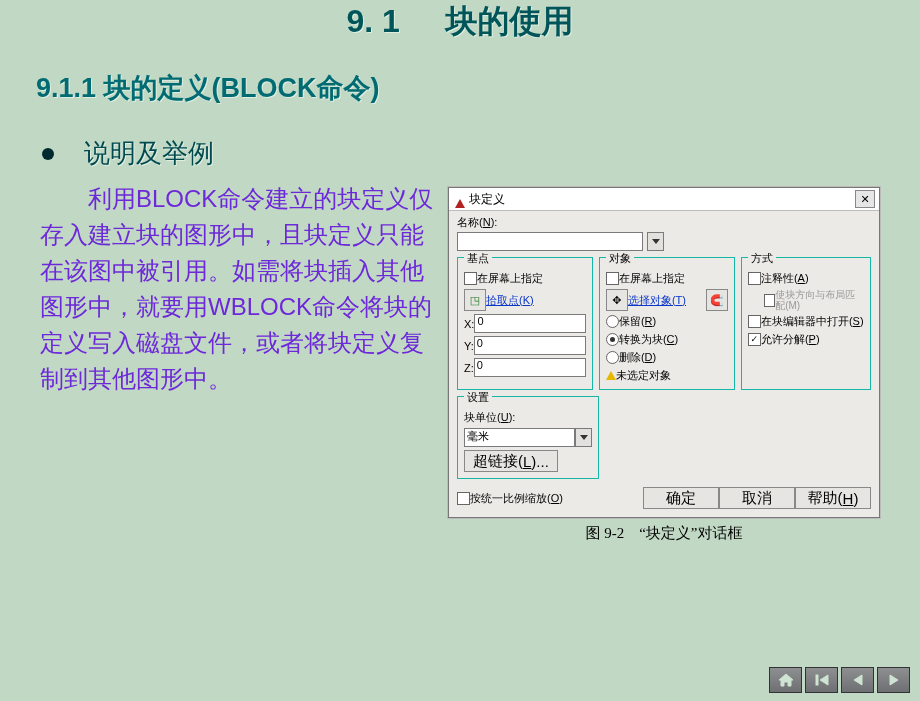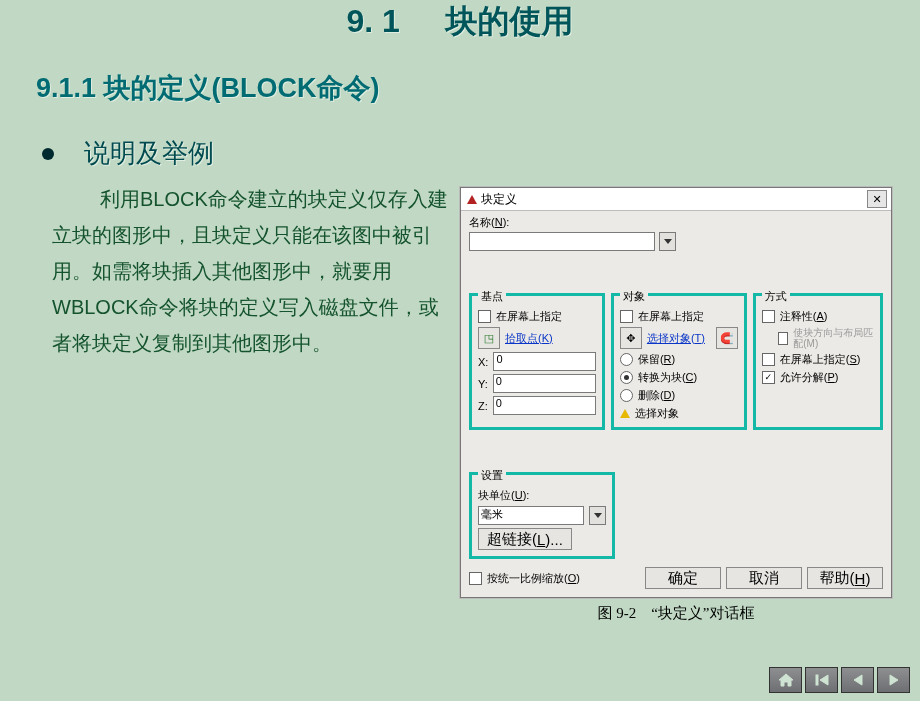--- a/index.html
+++ b/index.html
@@ -45,24 +45,24 @@
     text-shadow: 1px 1px 0 #dfeee1;
   }
 
   .content-row {
     display: flex;
     align-items: flex-start;
     margin-top: 10px;
   }
   .para-col {
     width: 400px;
-    margin-left: 52px;
-    font-size: 20px;
+    margin-left: 40px;
+    font-size: 24px;
     line-height: 36px;
-    color: #14532d;
+    color: #6d28d9;
   }
   .para-col .indent { display:inline-block; width: 48px; }
 
   
   .dlg-col {
     margin-left: 8px;
     margin-top: 6px;
   }
   .dlg {
     width: 430px;
@@ -73,21 +73,21 @@
     color: #000;
     box-shadow: 0 0 0 1px #bbb;
   }
   .dlg-titlebar {
     display:flex; align-items:center; justify-content:space-between;
     background:#fff;
     border-bottom:1px solid #bcbcbc;
     padding: 2px 4px 2px 6px;
     height: 18px;
   }
-  .dlg-titlebar .t-left { display:flex; align-items:center; gap:4px; }
+  .dlg-titlebar .t-left { display:flex; align-items:flex-end; gap:4px; }
   .tri-A {
     width:0;height:0;
     border-left:5px solid transparent;
     border-right:5px solid transparent;
     border-bottom:9px solid #b22222;
     display:inline-block;
   }
   .dlg-title { font-size:12px; }
   .close-x {
     width:18px;height:16px;
@@ -109,44 +109,43 @@
   }
   .dropdown-arrow::after {
     content:""; width:0;height:0;
     border-left:4px solid transparent;border-right:4px solid transparent;
     border-top:5px solid #333;
   }
   .cols3 {
     display:flex; gap:6px; margin-top:6px;
   }
   .panel {
-    border:3px solid #14b8a6; position:relative;
+    border:1px solid #14b8a6; position:relative;
     padding:10px 6px 6px 6px;
     background:#eceae6;
     flex:1;
-    margin-top:36px;
   }
   .panel-title {
     position:absolute; top:-7px; left:6px;
     background:#eceae6; padding:0 3px; font-size:11px;
   }
   .chk, .rad {
     width:11px;height:11px;border:1px solid #666;background:#fff;
     display:inline-flex;align-items:center;justify-content:center;
     font-size:9px;line-height:1;
   }
   .rad { border-radius:50%; }
   .rad .dot { width:5px;height:5px;border-radius:50%;background:#333; }
   .minibtn {
     width:20px;height:20px;border:1px solid #888;background:#e6e5e2;
     display:inline-flex;align-items:center;justify-content:center;font-size:11px;
   }
   .linkish { color:#0a36c8; text-decoration:underline; }
   .dim { color:#999; }
-  .prow { display:flex; align-items:center; gap:5px; margin-top:3px; }
+  .prow { display:flex; align-items:center; margin-top:3px; }
   .btn {
     min-width:58px; height:20px; border:1px solid #888; background:#e6e5e2;
     display:flex;align-items:center;justify-content:center;font-size:15px;
     padding: 0 8px;
   }
   .textarea {
     border:1px solid #7a7a7a; background:#fff; height:38px; width:100%;
   }
   .caption {
     text-align:center; font-family: SimSun, serif;
@@ -264,37 +263,37 @@
                   <span class="dot"></span>
                 </span>
                 <span><span>转换为块(</span><span class="ul">C</span><span>)</span></span>
               </div>
             <div class="prow">
                 <span class="rad"></span>
                 <span><span>删除(</span><span class="ul">D</span><span>)</span></span>
               </div>
             <div class="prow">
                 <span class="warn-tri"></span>
-                <span>选择对象</span>
+                <span>未选定对象</span>
               </div>
           </div>
 
           <div class="panel" style="flex:1">
             <div class="panel-title">方式</div>
             <div class="prow">
                 <span class="chk"></span>
                 <span><span>注释性(</span><span class="ul">A</span><span>)</span></span>
               </div>
             <div class="prow" style="padding-left:16px">
                 <span class="chk dim"></span>
                 <span class="dim" style="font-size:10px;line-height:11px">使块方向与布局匹配(M)</span>
               </div>
             <div class="prow">
                 <span class="chk"></span>
-                <span><span>在屏幕上指定(</span><span class="ul">S</span><span>)</span></span>
+                <span><span>在块编辑器中打开(</span><span class="ul">S</span><span>)</span></span>
               </div>
             <div class="prow">
                 <span class="chk">✓</span>
                 <span><span>允许分解(</span><span class="ul">P</span><span>)</span></span>
               </div>
           </div>
         </div>
 
         <div class="cols3" style="margin-top:6px;">
           <div class="panel" style="flex:0 0 128px">

